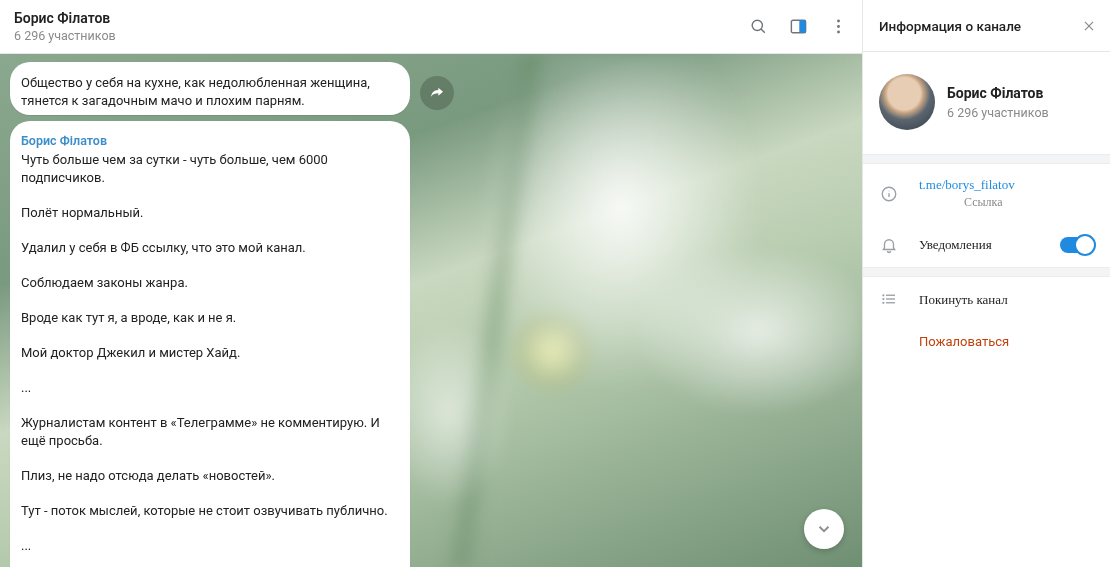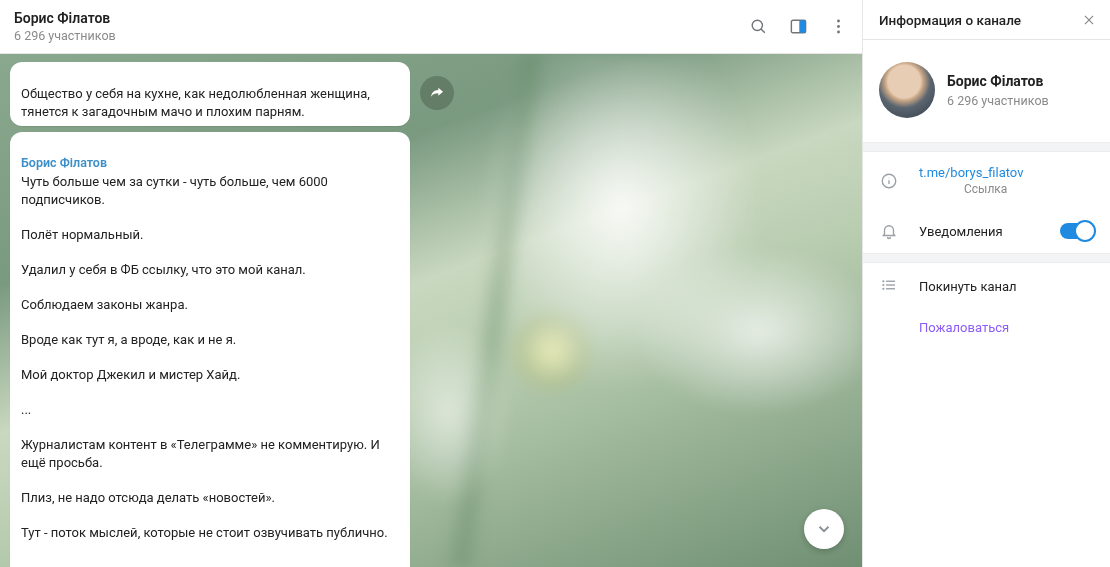--- a/index.html
+++ b/index.html
@@ -30,21 +30,21 @@
     background:
       radial-gradient(ellipse 200px 260px at 72% 30%, rgba(255,255,255,.85), rgba(255,255,255,.1) 60%, transparent 72%),
       radial-gradient(ellipse 180px 120px at 88% 54%, rgba(255,255,255,.7), transparent 70%),
       radial-gradient(circle 60px at 64% 58%, rgba(250,245,180,.7), rgba(180,190,130,.4) 55%, transparent 75%),
       radial-gradient(ellipse 90px 130px at 52% 70%, rgba(255,255,255,.55), transparent 72%),
       linear-gradient(98deg, transparent 55%, rgba(90,130,90,.35) 57%, transparent 59%);
     filter: blur(6px);
   }
   .messages { position: relative; z-index: 1; padding: 8px 10px 16px; }
   .msg {
-    background: #fff; border-radius: 12px; padding: 23px 10px 6px 11px;
+    background: #fff; border-radius: 20px; padding: 12px 10px 6px 11px;
     max-width: 400px; margin-bottom: 6px; position: relative;
     box-shadow: 0 1px 1px rgba(0,0,0,.08);
   }
   .msg .sender { color: #3b8ec8; font-weight: 600; font-size: 12.5px; margin-bottom: 3px; }
   .msg .body { font-size: 13px; line-height: 1.35; white-space: pre-wrap; word-wrap: break-word; }
   .msg .meta { display:flex; justify-content:flex-end; gap:6px; align-items:center; color:#a7acb1; font-size:11.5px; margin-top:2px; }
   .eye svg { width:14px; height:12px; stroke:#a7acb1; fill:none; stroke-width:1.6;}
   .share-fab {
     position:absolute; z-index:2; width:34px; height:34px; border-radius:50%;
     background: rgba(80,100,80,.55); display:flex; align-items:center; justify-content:center; cursor:pointer;
@@ -55,47 +55,47 @@
     background:#fff; box-shadow:0 2px 6px rgba(0,0,0,.2);
     display:flex; align-items:center; justify-content:center; right:18px; bottom:18px; cursor:pointer;
   }
   .scroll-fab svg { width:18px; height:18px; stroke:#8a8f95; fill:none; stroke-width:2.5;}
   
   .panel {
     width: 248px; border-left:1px solid #e6e6e6; display:flex; flex-direction:column;
     background:#fff;
   }
   .panel-head {
-    height:40px; padding:0 12px 0 16px; display:flex; align-items:center; justify-content:space-between;
+    height:52px; padding:0 12px 0 16px; display:flex; align-items:center; justify-content:space-between;
     border-bottom:1px solid #e6e6e6;
   }
   .panel-title { font-size:13.5px; color:#222; font-weight:500; }
   .close-x { width:18px; height:18px; cursor:pointer; display:flex; align-items:center; justify-content:center;}
   .close-x svg { width:14px; height:14px; stroke:#888; stroke-width:2; fill:none;}
   .panel-body { flex:1; display:flex; flex-direction:column; }
   .profile-block { padding:22px 16px 24px; display:flex; gap:12px; align-items:center; }
   .avatar {
     width:56px; height:56px; border-radius:50%;
     background: radial-gradient(circle at 45% 35%, #e7cdb3 0 34%, #c7a584 40%, #5a6570 55%, #2f3a45 100%);
     flex-shrink:0;
   }
   .profile-name { font-size:14px; font-weight:700; color:#222; margin-bottom:4px;}
   .profile-sub { font-size:12.5px; color:#8a8a8a;}
   .sep { height:10px; background:#f3f4f6; border-top:1px solid #ececec; border-bottom:1px solid #ececec;}
-  .row { padding:13px 16px; display:flex; align-items:center; gap:20px; }
+  .row { padding:13px 16px; display:flex; align-items:center; gap:20px;font-family:Liberation Serif, serif; }
   .row .ico { width:20px; display:flex; justify-content:center; color:#9aa0a6;}
   .row .ico svg { width:18px; height:18px; stroke:#9aa0a6; fill:none; stroke-width:1.8;}
   .row .txtcol { display:flex; flex-direction:column; gap:2px; flex:1; }
   .link-blue { color:#1f8ae0; font-size:13px;}
   .row-sub { color:#8a8a8a; font-size:12px;margin-left:45px;}
   .toggle { width:34px; height:16px; background:#1f8ae0; border-radius:10px; position:relative; cursor:pointer;}
   .toggle::after{content:""; position:absolute; width:18px; height:18px; background:#fff; border:2px solid #1f8ae0; border-radius:50%; top:-3px; right:-2px;}
   .action-row { padding:13px 16px 13px 56px; font-size:13px; cursor:pointer;}
   .action-leave-ico { padding-left:16px; display:flex; gap:20px; align-items:flex-end;}
-  .danger { color:#8b5cf6; }
+  .danger { color:#c2410c; }
 </style>
 </head>
 <body>
 
 <div class="main-col">
   <div class="header">
     <div class="header-left">
       <div class="chan-title">Борис Філатов</div>
       <div class="chan-sub">6 296 участников</div>
     </div>

